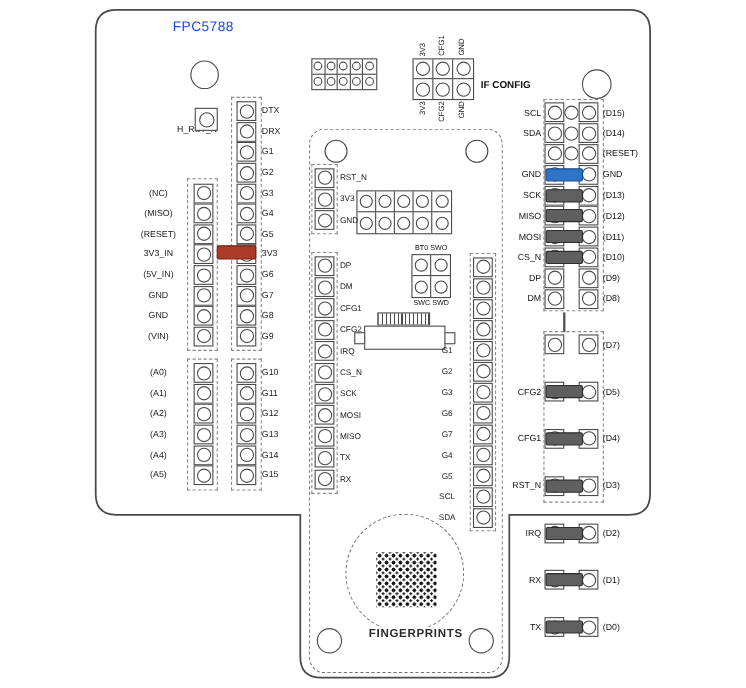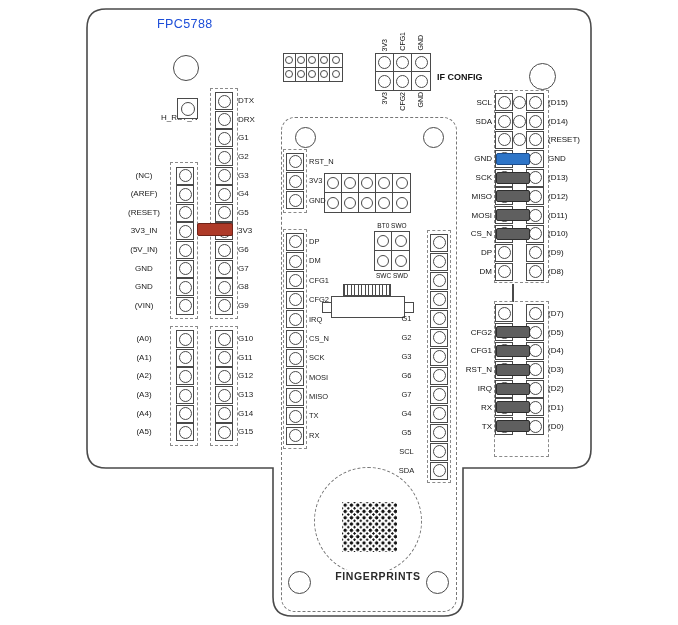--- a/index.html
+++ b/index.html
@@ -205,21 +205,21 @@
     </div>
 
   <div class="dash-box" style="left:170px; top:162px; width:28px; height:157px;"></div>
   <div class="rows rh186 lp" style="left:116px; top:166.4px; width:78px;">
 
   <div class="row">
       <div class="lbl">(NC)</div>
       <div class="pin"></div>
     </div>
       <div class="row">
-      <div class="lbl">(AREF)</div>
+      <div class="lbl">(MISO)</div>
       <div class="pin"></div>
     </div>
       <div class="row">
       <div class="lbl">(RESET)</div>
       <div class="pin"></div>
     </div>
       <div class="row">
       <div class="lbl">3V3_IN</div>
       <div class="pin"></div>
     </div>
@@ -548,21 +548,21 @@
       <span class="mid"></span>
       <span class="pin"></span>
       <span class="lbl-r">(D8)</span>
 
     </div>
     </div>
 
   <div class="vlink" style="left:512px; top:284px; height:18px;"></div>
 
   <div class="dash-box" style="left:494px; top:301px; width:55px; height:156px;"></div>
-  <div class="rows" style="left:435px; top:304px;">
+  <div class="rows" style="left:435px; top:304px;gap:24px;">
 
   <div class="rrow" data-mid="open">
       <span class="lbl-l"></span>
       <span class="pin"></span>
       <span class="mid"></span>
       <span class="pin"></span>
       <span class="lbl-r">(D7)</span>
 
     </div>
       <div class="rrow" data-mid="jumper-dark">

